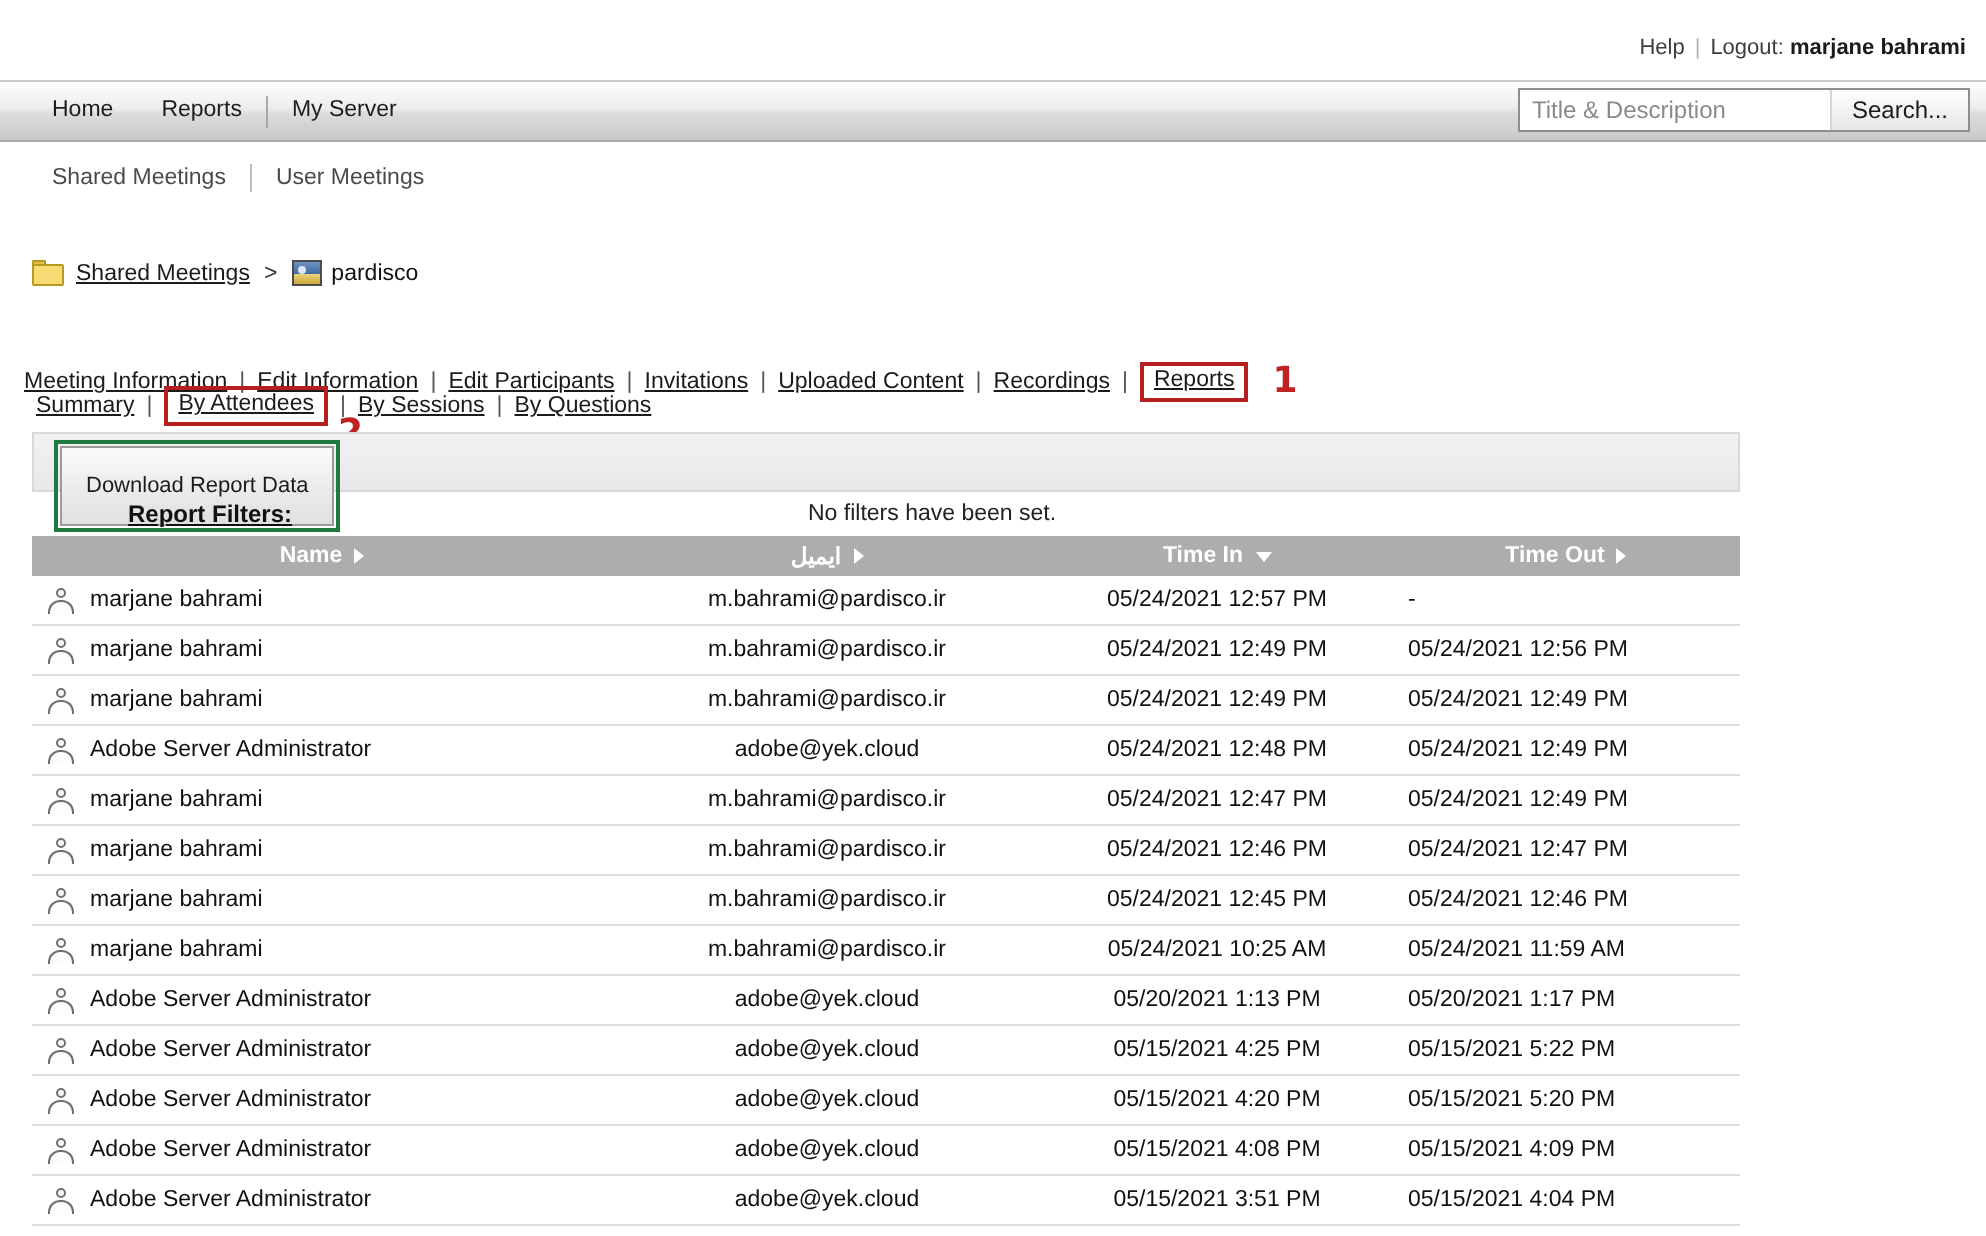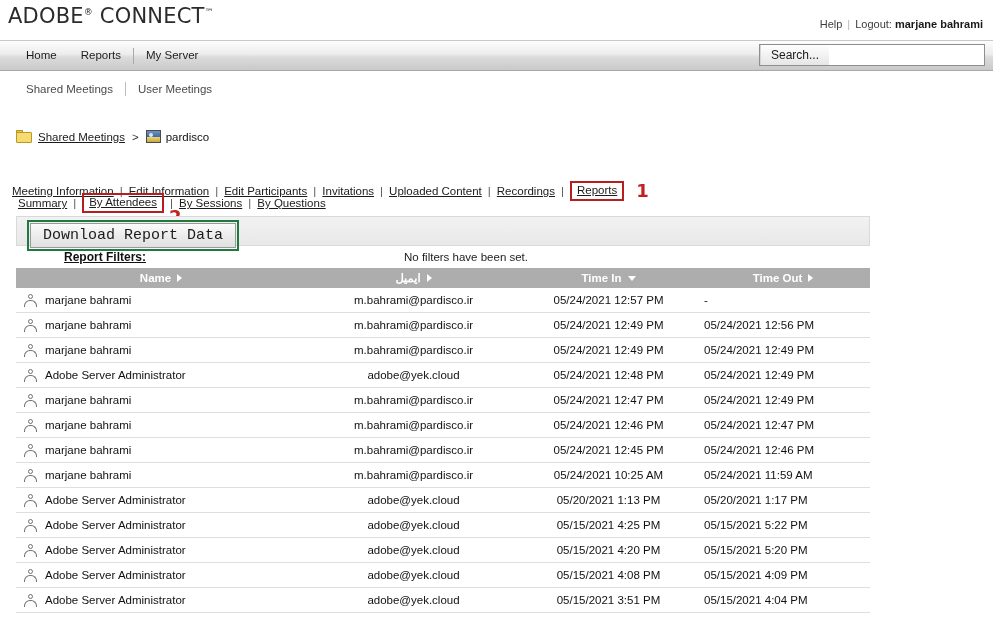--- a/index.html
+++ b/index.html
@@ -279,24 +279,24 @@
     left: 10px;
     top: 3px;
     border: 2px solid #1f7a3f;
     padding: 1px;
     box-sizing: border-box;
   }
   #download-button {
     display: block;
     background: linear-gradient(to bottom, #fbfbfb 0%, #ececec 50%, #e0e0e0 100%);
     border: 1px solid #9a9a9a;
-    font-family: Liberation Mono, monospace;
-    font-size: 15px;
+    font-family: Liberation Sans, sans-serif;
+    font-size: 11px;
     color: #1b1b1b;
-    padding: 3px 12px;
+    padding: 13px 12px;
     cursor: pointer;
     white-space: nowrap;
   }
 
   
   #report-filters-row {
     position: absolute;
     left: 16px;
     top: 250px;
     width: 854px;
@@ -410,38 +410,35 @@
   
   col.w-name  { width: 290px; }
   col.w-email { width: 215px; }
   col.w-in    { width: 175px; }
   col.w-out   { width: 174px; }
 </style>
 </head>
 <body>
 
 <div id="brand-header">
-  <div id="logo">
-    <span>ADOBE</span><span class="sup">®</span>
-    <span>CONNECT</span><span class="sup">™</span>
-  </div>
   <div id="account-bar">
     <a href="#" class="lbl" style="color:#3d3d3d;text-decoration:none">Help</a><span class="sep">|</span><span class="lbl">Logout:</span>
     <span class="user">marjane bahrami</span>
   </div>
 </div>
 
 <div id="main-nav">
   <div class="navlinks">
     <a href="#">Home</a>
     <a href="#">Reports</a>
     <span class="navdiv"></span>
     <a href="#">My Server</a>
   </div>
   <div id="search-wrap">
+    <input id="search-input" type="text" placeholder="Title &amp; Description" style="">
     <button id="search-button">Search...</button>
   </div>
 </div>
 
 <div id="sub-nav">
   <a href="#">Shared Meetings</a>
   <span class="navdiv"></span>
   <a href="#">User Meetings</a>
 </div>
 

